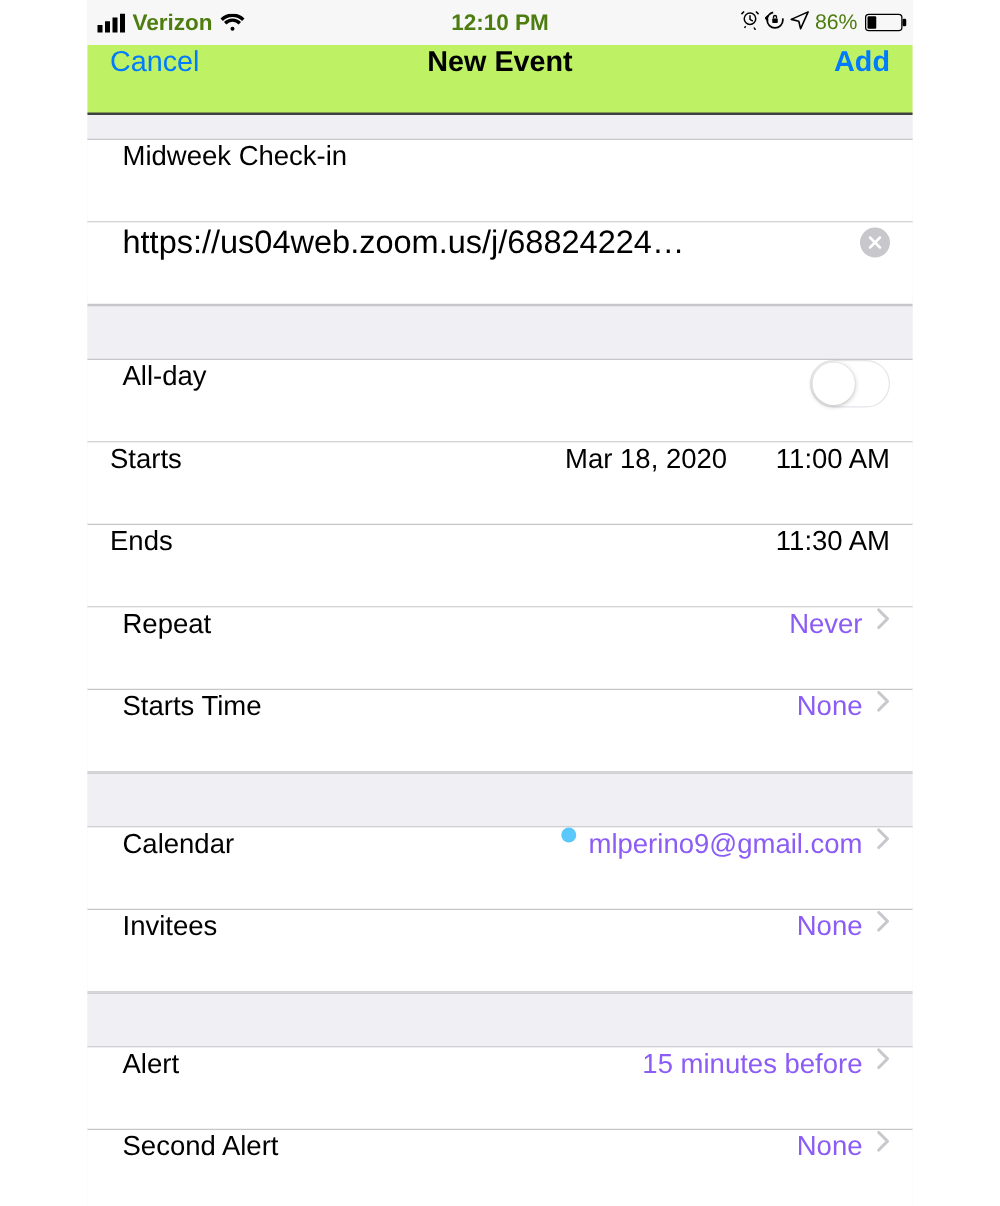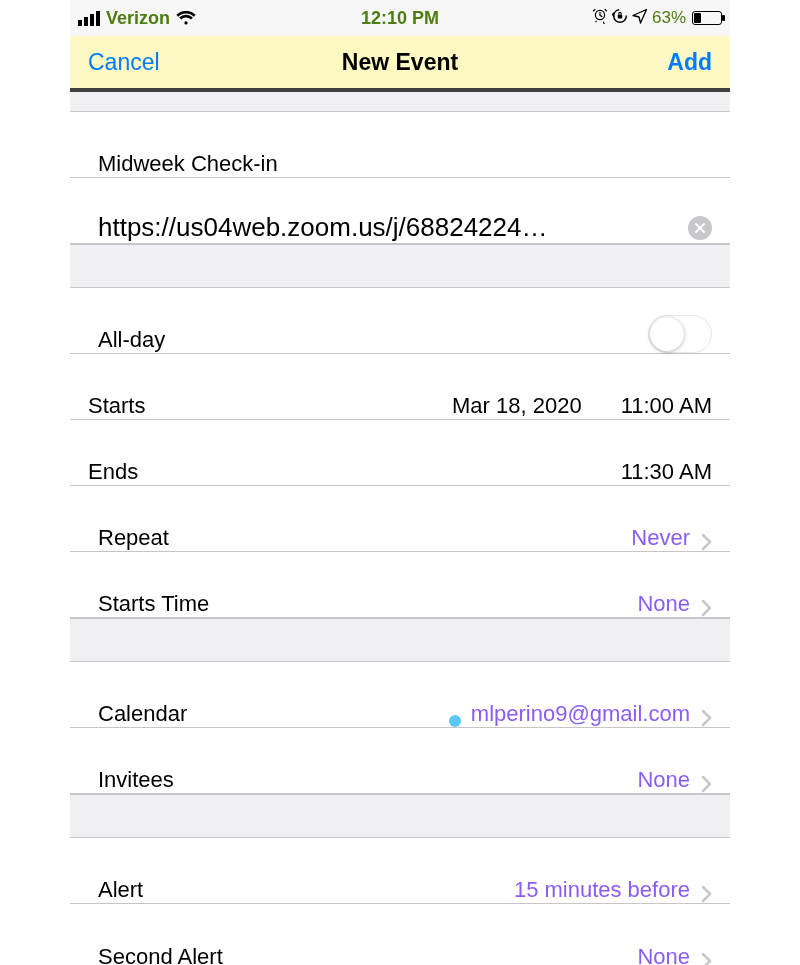--- a/index.html
+++ b/index.html
@@ -34,39 +34,39 @@
   .sb1{height:6px} .sb2{height:9px} .sb3{height:12px} .sb4{height:15px}
   .wifi-icon svg, .alarm-icon svg, .lock-icon svg, .loc-icon svg { display:block; }
   .battery {
     width:30px; height:14px; border:1.5px solid #000; border-radius:3px; position:relative; margin-left:2px;
   }
   .battery::after{ content:""; position:absolute; right:-4px; top:3px; width:3px; height:6px; background:#000; border-radius:1px;}
   .battery-fill{ position:absolute; left:1px; top:1px; bottom:1px; width:26%; background:#000; border-radius:1px;}
   
   .nav-bar {
     height:56px;
-    background:#fef9c3;
-    border-bottom:4px solid #404040;
+    background:#bef264;
+    border-bottom:2px solid #404040;
     display:flex;
-    align-items:center;
+    align-items:flex-start;
     padding:0 18px;
   }
   .nav-left, .nav-right { flex:1; font-size:23px; color:#007aff; }
   .nav-right { text-align:right; font-weight:600; }
   .nav-title { flex:1.2; text-align:center; font-size:23px; font-weight:700; color:#000; }
   .nav-left span, .nav-right span { cursor:pointer; }
   
   .section-gap { height:44px; background:#efeff4; border-top:1px solid #c6c6c8; border-bottom:1px solid #c6c6c8;}
   .section-gap.first { height:20px; border-top:none; }
   .row {
     background:#fff;
     min-height:66px;
     display:flex;
-    align-items:flex-end;
-    padding:13px 18px 0 24px;
+    align-items:flex-start;
+    padding:0 18px 0 24px;
     border-bottom:1px solid #c6c6c8;
     font-size:22px;
     color:#000;
   }
   .row:first-of-type { border-top:1px solid #c6c6c8; }
   .row .label { flex:0 0 auto; }
   .row .spacer { flex:1 1 auto; }
   .row .value { color:#8b5cf6; font-size:22px; }
   .row .value.black { color:#000; }
   .row .chevron { margin-left:10px; color:#c7c7cc; flex:0 0 auto; display:flex; align-items:center;}
@@ -126,21 +126,21 @@
             <path d="M2.5 4.5l-2 2 2 2" fill="none" stroke="#000" stroke-width="1.4"></path>
             <rect x="5.8" y="6.8" width="4.4" height="3.6" rx=".6" fill="#000"></rect>
             <path d="M6.8 6.8V5.6a1.2 1.2 0 112.4 0v1.2" fill="none" stroke="#000" stroke-width="1.1"></path>
           </svg>
       </span>
       <span>
         <svg width="16" height="16" viewBox="0 0 16 16">
             <path d="M14.5 1.5L1 7.5l6 1.5 1.5 6 6-13.5z" fill="none" stroke="#000" stroke-width="1.3" stroke-linejoin="round"></path>
           </svg>
       </span>
-      <span>63%</span>
+      <span>86%</span>
       <span class="battery">
           <span class="battery-fill"></span>
         </span>
     </div>
   </div>
 
   <div class="nav-bar">
     <div class="nav-left"><span>Cancel</span></div>
     <div class="nav-title">New Event</div>
     <div class="nav-right"><span>Add</span></div>

